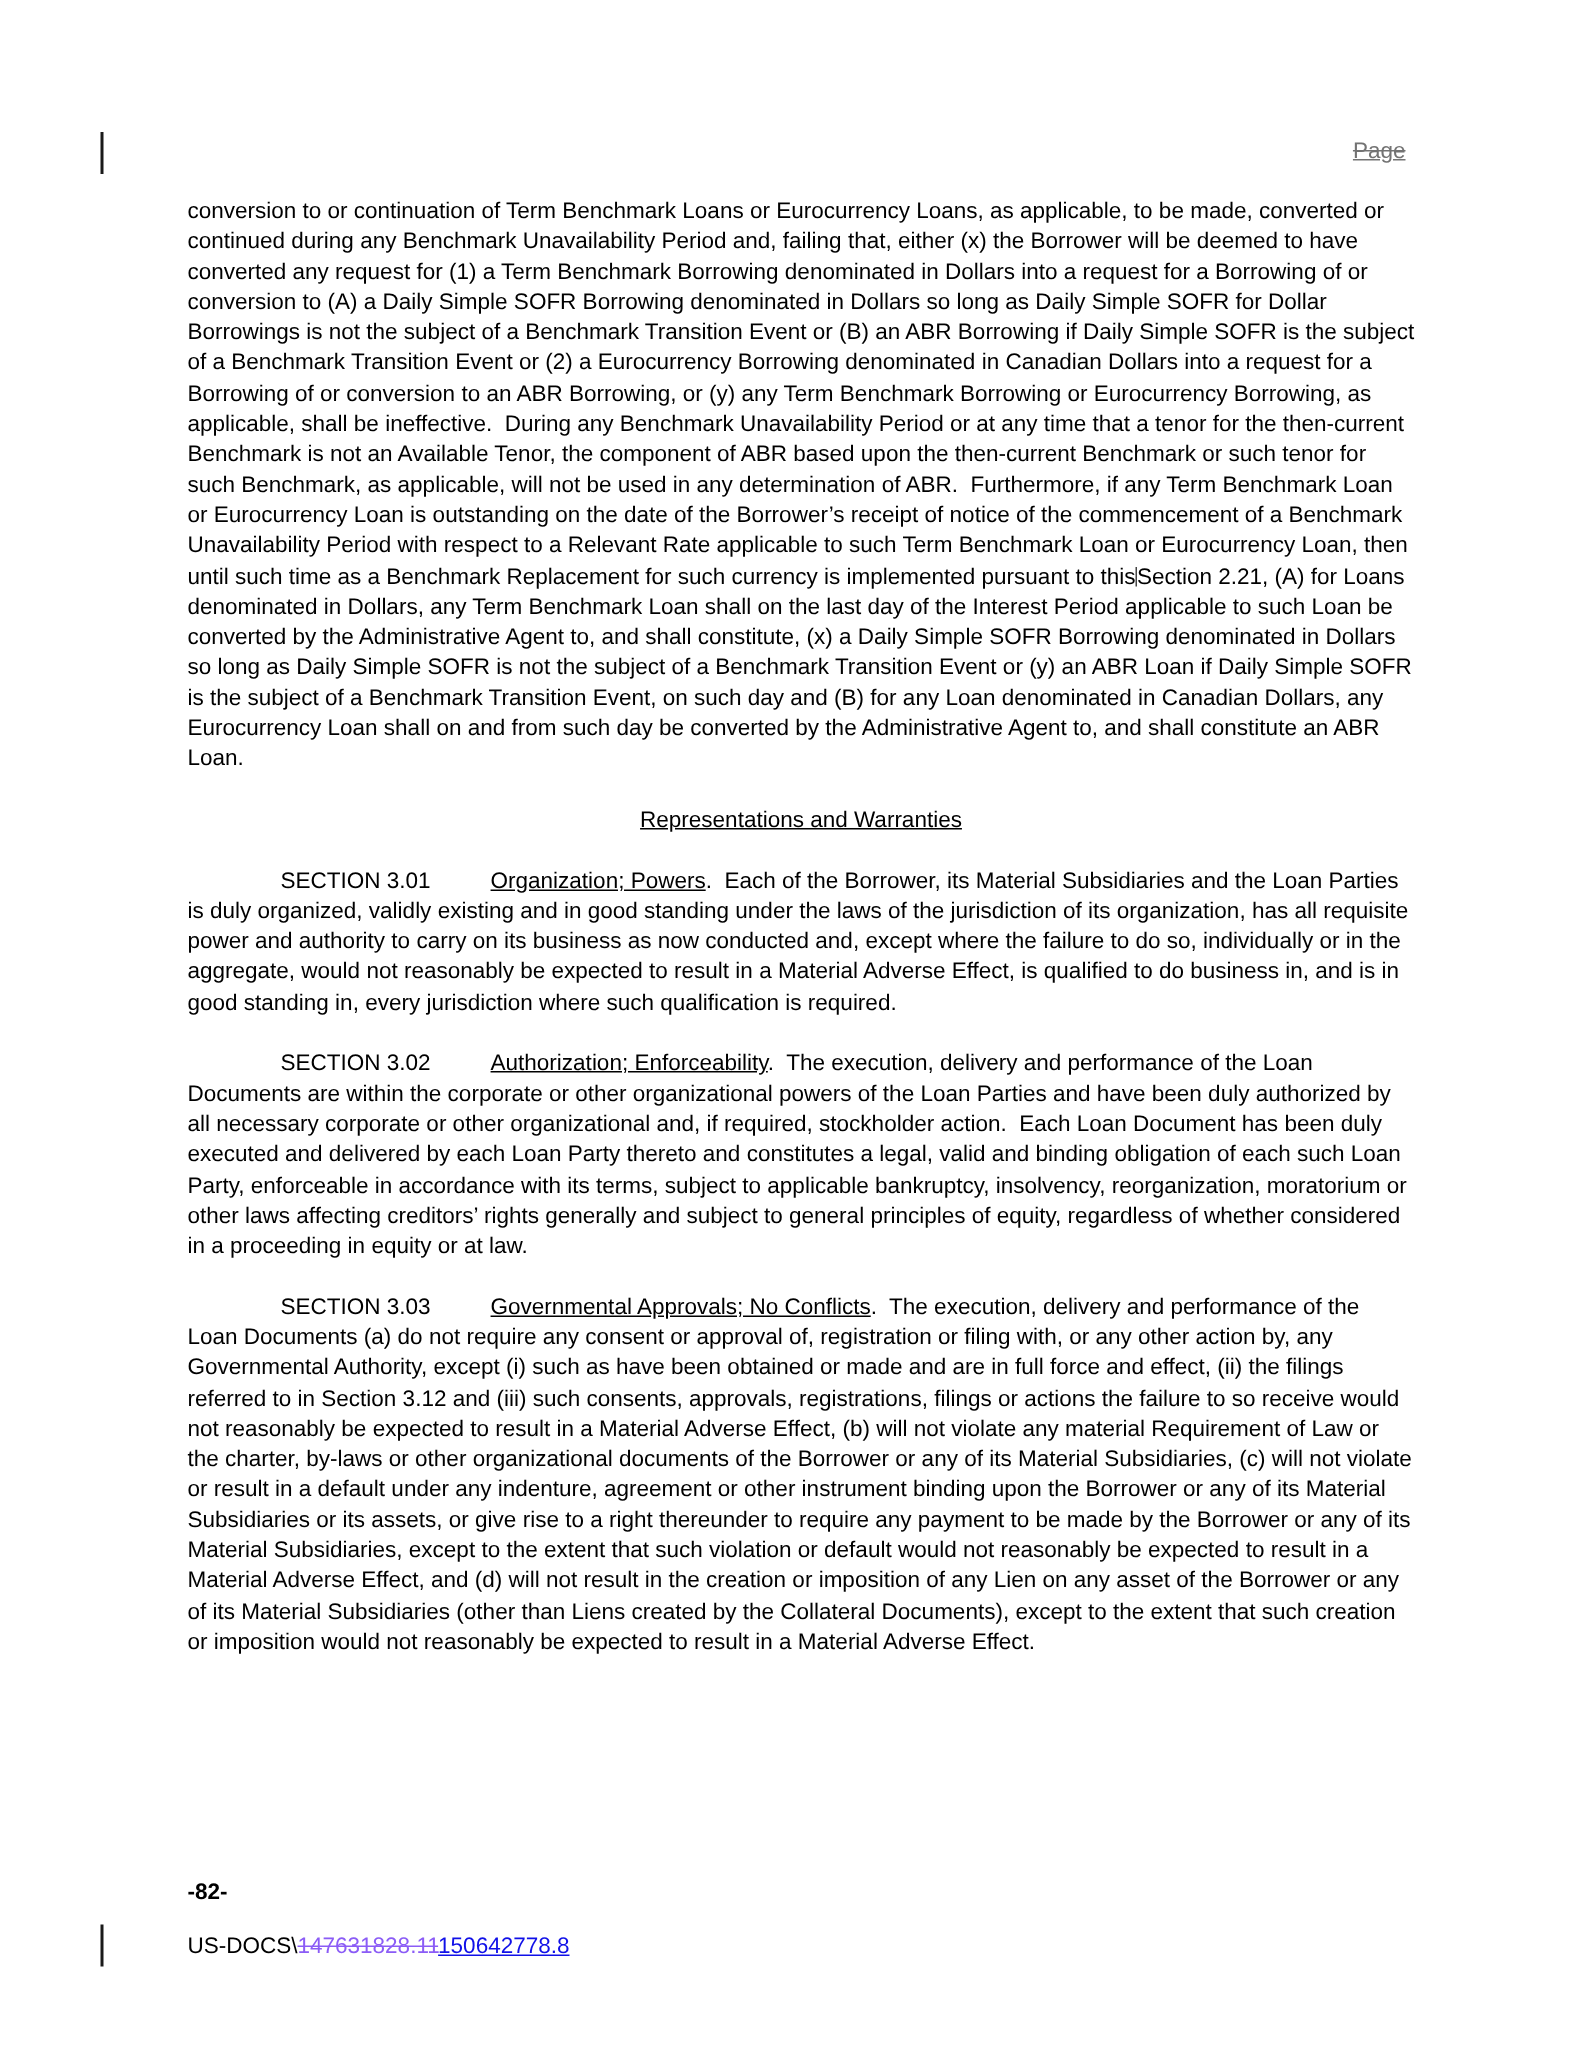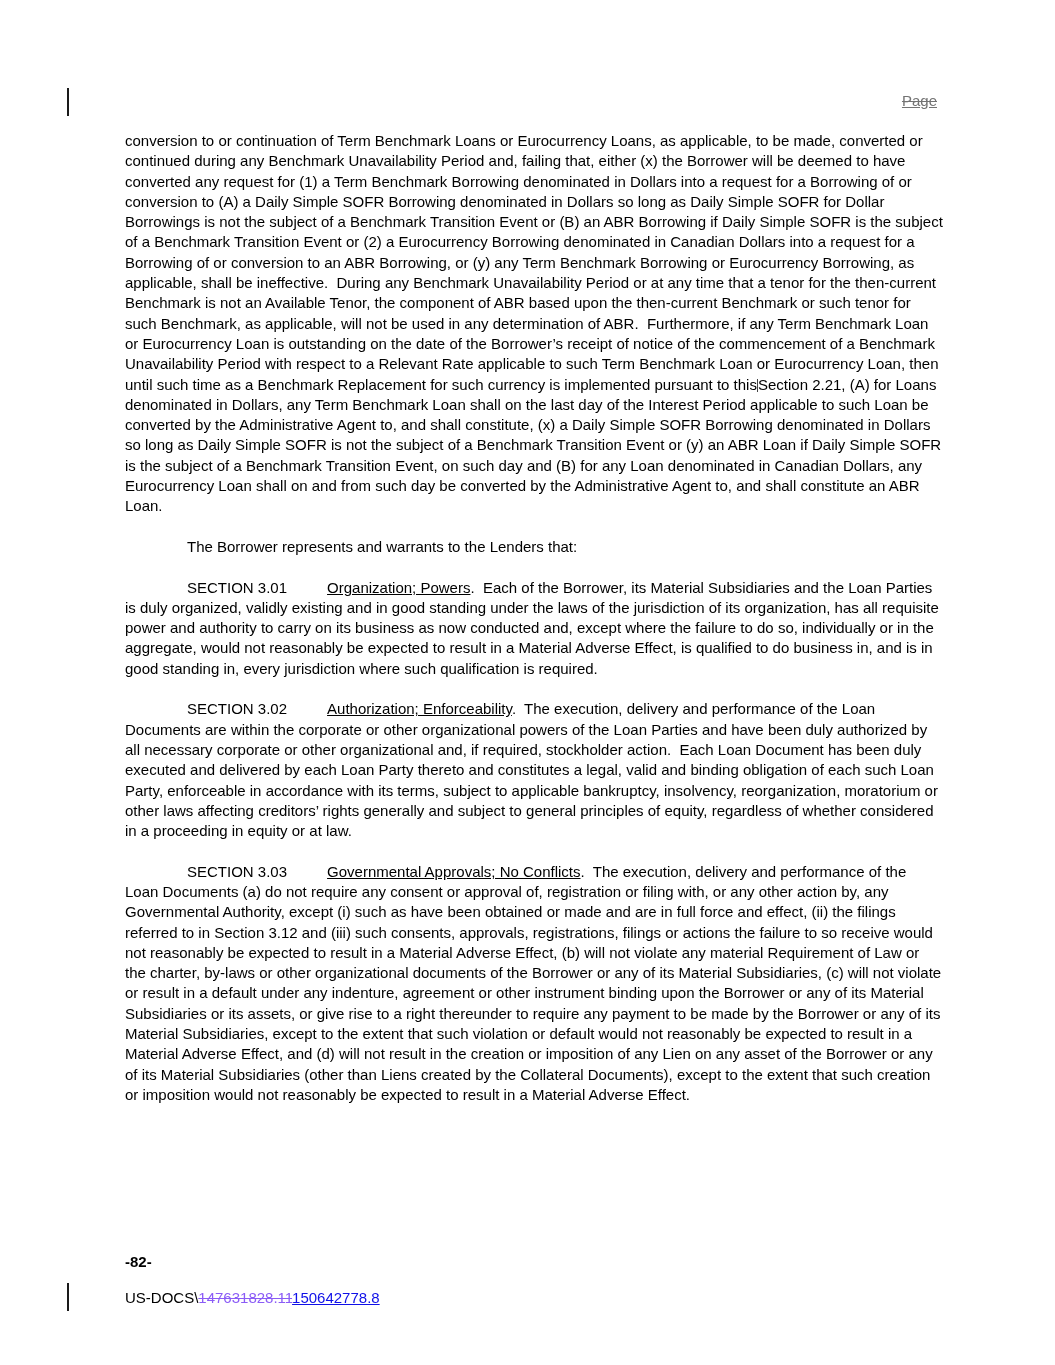--- a/index.html
+++ b/index.html
@@ -71,22 +71,22 @@
 
   <div class="changebar changebar-top"></div>
   <div class="changebar changebar-bottom"></div>
 
   <div class="header-marker">Page</div>
 
   <div class="content">
     <p><span>conversion to or continuation of Term Benchmark Loans or Eurocurrency Loans, as applicable, to be made, converted or continued during any Benchmark Unavailability Period and, failing that, either (x) the Borrower will be deemed to have converted any request for (1) a Term Benchmark Borrowing denominated in Dollars into a request for a Borrowing of or conversion to (A) a Daily Simple SOFR Borrowing denominated in Dollars so long as Daily Simple SOFR for Dollar Borrowings is not the subject of a Benchmark Transition Event or (B) an ABR Borrowing if Daily Simple SOFR is the subject of a Benchmark Transition Event or (2) a Eurocurrency Borrowing denominated in Canadian Dollars into a request for a Borrowing of or conversion to an ABR Borrowing, or (y) any Term Benchmark Borrowing or Eurocurrency Borrowing, as applicable, shall be ineffective.  During any Benchmark Unavailability Period or at any time that a tenor for the then-current Benchmark is not an Available Tenor, the component of ABR based upon the then-current Benchmark or such tenor for such Benchmark, as applicable, will not be used in any determination of ABR.  Furthermore, if any Term Benchmark Loan or Eurocurrency Loan is outstanding on the date of the Borrower’s receipt of notice of the commencement of a Benchmark Unavailability Period with respect to a Relevant Rate applicable to such Term Benchmark Loan or Eurocurrency Loan, then until such time as a Benchmark Replacement for such currency is implemented pursuant to this</span><span class="vbar"></span><span>Section 2.21, (A) for Loans denominated in Dollars, any Term Benchmark Loan shall on the last day of the Interest Period applicable to such Loan be converted by the Administrative Agent to, and shall constitute, (x) a Daily Simple SOFR Borrowing denominated in Dollars so long as Daily Simple SOFR is not the subject of a Benchmark Transition Event or (y) an ABR Loan if Daily Simple SOFR is the subject of a Benchmark Transition Event, on such day and (B) for any Loan denominated in Canadian Dollars, any Eurocurrency Loan shall on and from such day be converted by the Administrative Agent to, and shall constitute an ABR Loan.</span></p>
 
 
+    <p class="centered"><span class="u">Representations and Warranties</span></p>
 
-    <p class="indented">The Borrower represents and warrants to the Lenders that:</p>
 
     <p class="indented"><span>SECTION 3.01</span><span class="tab"></span><span class="u">Organization; Powers</span><span>.  Each of the Borrower, its Material Subsidiaries and the Loan Parties is duly organized, validly existing and in good standing under the laws of the jurisdiction of its organization, has all requisite power and authority to carry on its business as now conducted and, except where the failure to do so, individually or in the aggregate, would not reasonably be expected to result in a Material Adverse Effect, is qualified to do business in, and is in good standing in, every jurisdiction where such qualification is required.</span></p>
 
     <p class="indented"><span>SECTION 3.02</span><span class="tab"></span><span class="u">Authorization; Enforceability</span><span>.  The execution, delivery and performance of the Loan Documents are within the corporate or other organizational powers of the Loan Parties and have been duly authorized by all necessary corporate or other organizational and, if required, stockholder action.  Each Loan Document has been duly executed and delivered by each Loan Party thereto and constitutes a legal, valid and binding obligation of each such Loan Party, enforceable in accordance with its terms, subject to applicable bankruptcy, insolvency, reorganization, moratorium or other laws affecting creditors’ rights generally and subject to general principles of equity, regardless of whether considered in a proceeding in equity or at law.</span></p>
 
     <p class="indented"><span>SECTION 3.03</span><span class="tab"></span><span class="u">Governmental Approvals; No Conflicts</span><span>.  The execution, delivery and performance of the Loan Documents (a) do not require any consent or approval of, registration or filing with, or any other action by, any Governmental Authority, except (i) such as have been obtained or made and are in full force and effect, (ii) the filings referred to in Section 3.12 and (iii) such consents, approvals, registrations, filings or actions the failure to so receive would not reasonably be expected to result in a Material Adverse Effect, (b) will not violate any material Requirement of Law or the charter, by-laws or other organizational documents of the Borrower or any of its Material Subsidiaries, (c) will not violate or result in a default under any indenture, agreement or other instrument binding upon the Borrower or any of its Material Subsidiaries or its assets, or give rise to a right thereunder to require any payment to be made by the Borrower or any of its Material Subsidiaries, except to the extent that such violation or default would not reasonably be expected to result in a Material Adverse Effect, and (d) will not result in the creation or imposition of any Lien on any asset of the Borrower or any of its Material Subsidiaries (other than Liens created by the Collateral Documents), except to the extent that such creation or imposition would not reasonably be expected to result in a Material Adverse Effect.</span></p>
   </div>
 
   <div class="page-number">-82-</div>
 

